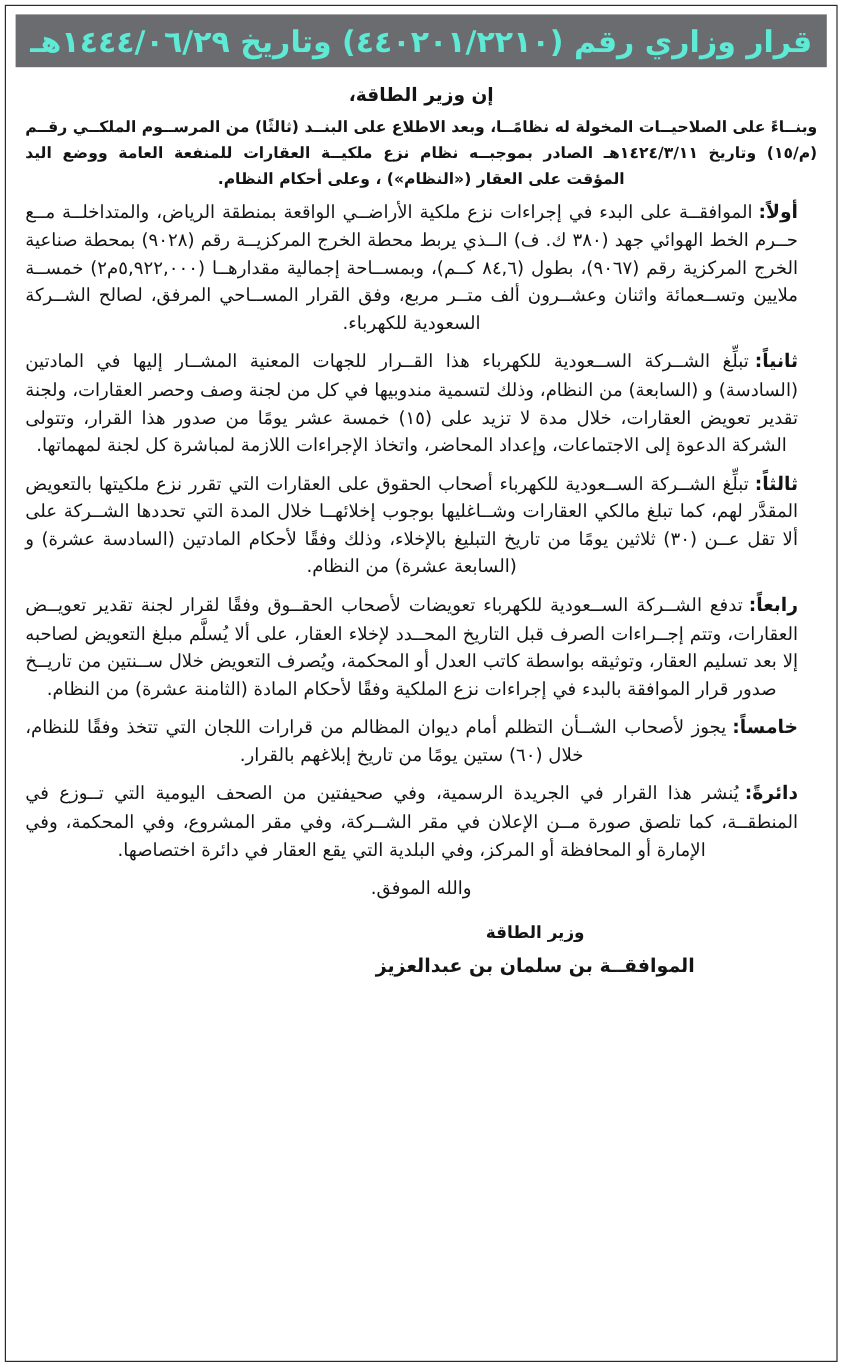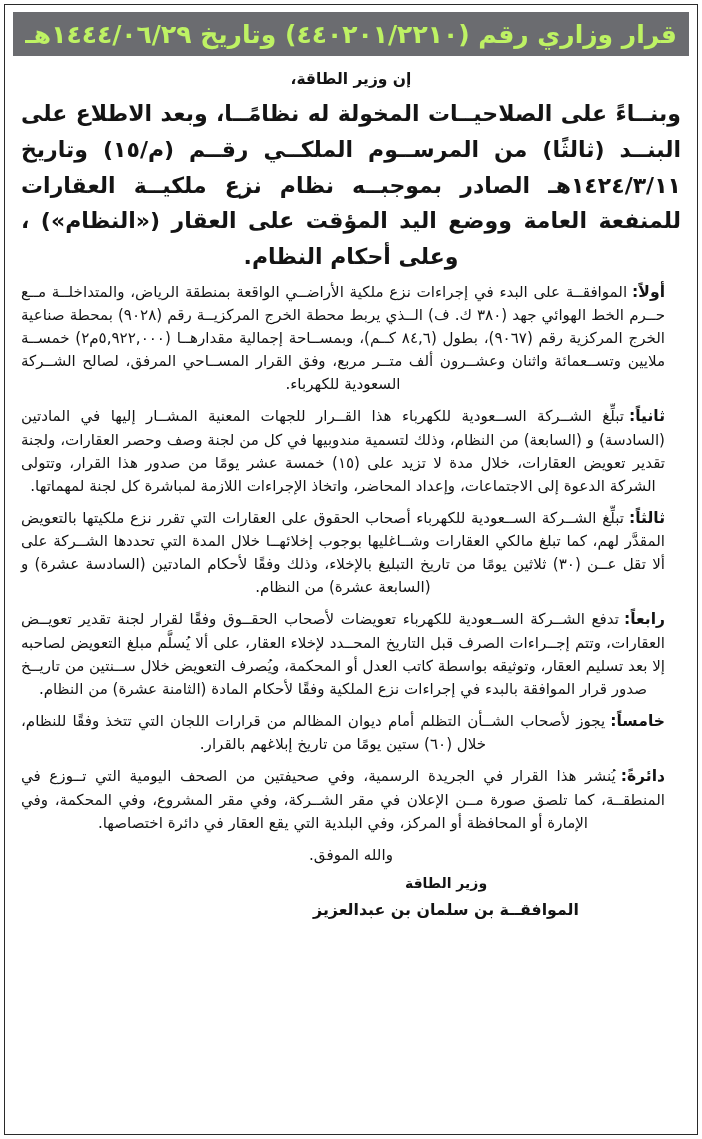--- a/index.html
+++ b/index.html
@@ -41,21 +41,21 @@
     margin: 8px 9px 0 9px;
     background: #6b6c70;
     height: 44px;
     display: flex;
     align-items: center;
     justify-content: center;
     padding: 0 8px;
     box-sizing: border-box;
   }
   .header-title {
-    color: #bef264;
+    color: #5eead4;
     font-size: 25px;
     font-weight: bold;
     letter-spacing: -0.3px;
     white-space: nowrap;
     line-height: 1;
     text-align: center;
     direction: rtl;
   }
 
   
@@ -68,21 +68,21 @@
   }
 
   .intro-line {
     font-size: 15.5px;
     font-weight: bold;
     margin: 2px 0 6px 0;
     line-height: 1.45;
   }
 
   .preamble {
-    font-size: 22px;
+    font-size: 13px;
     font-weight: bold;
     line-height: 1.62;
     text-align: justify;
     text-align-last: center;
     margin: 4px 0 6px 0;
     letter-spacing: 0;
   }
 
   .decrees-title {
     font-size: 16px;
@@ -105,21 +105,21 @@
     font-size: 15.6px;
     margin-left: 5px;
   }
   .clause-text {
     font-weight: normal;
   }
 
   .closing {
     font-size: 15.1px;
     text-align: center;
-    margin: 2px 0 6px 0;
+    margin: 2px 0 16px 0;
     line-height: 1.5;
   }
 
   .signature {
     margin-top: 6px;
     padding-left: 190px;
     text-align: center;
     direction: rtl;
   }
   .sig-role {

